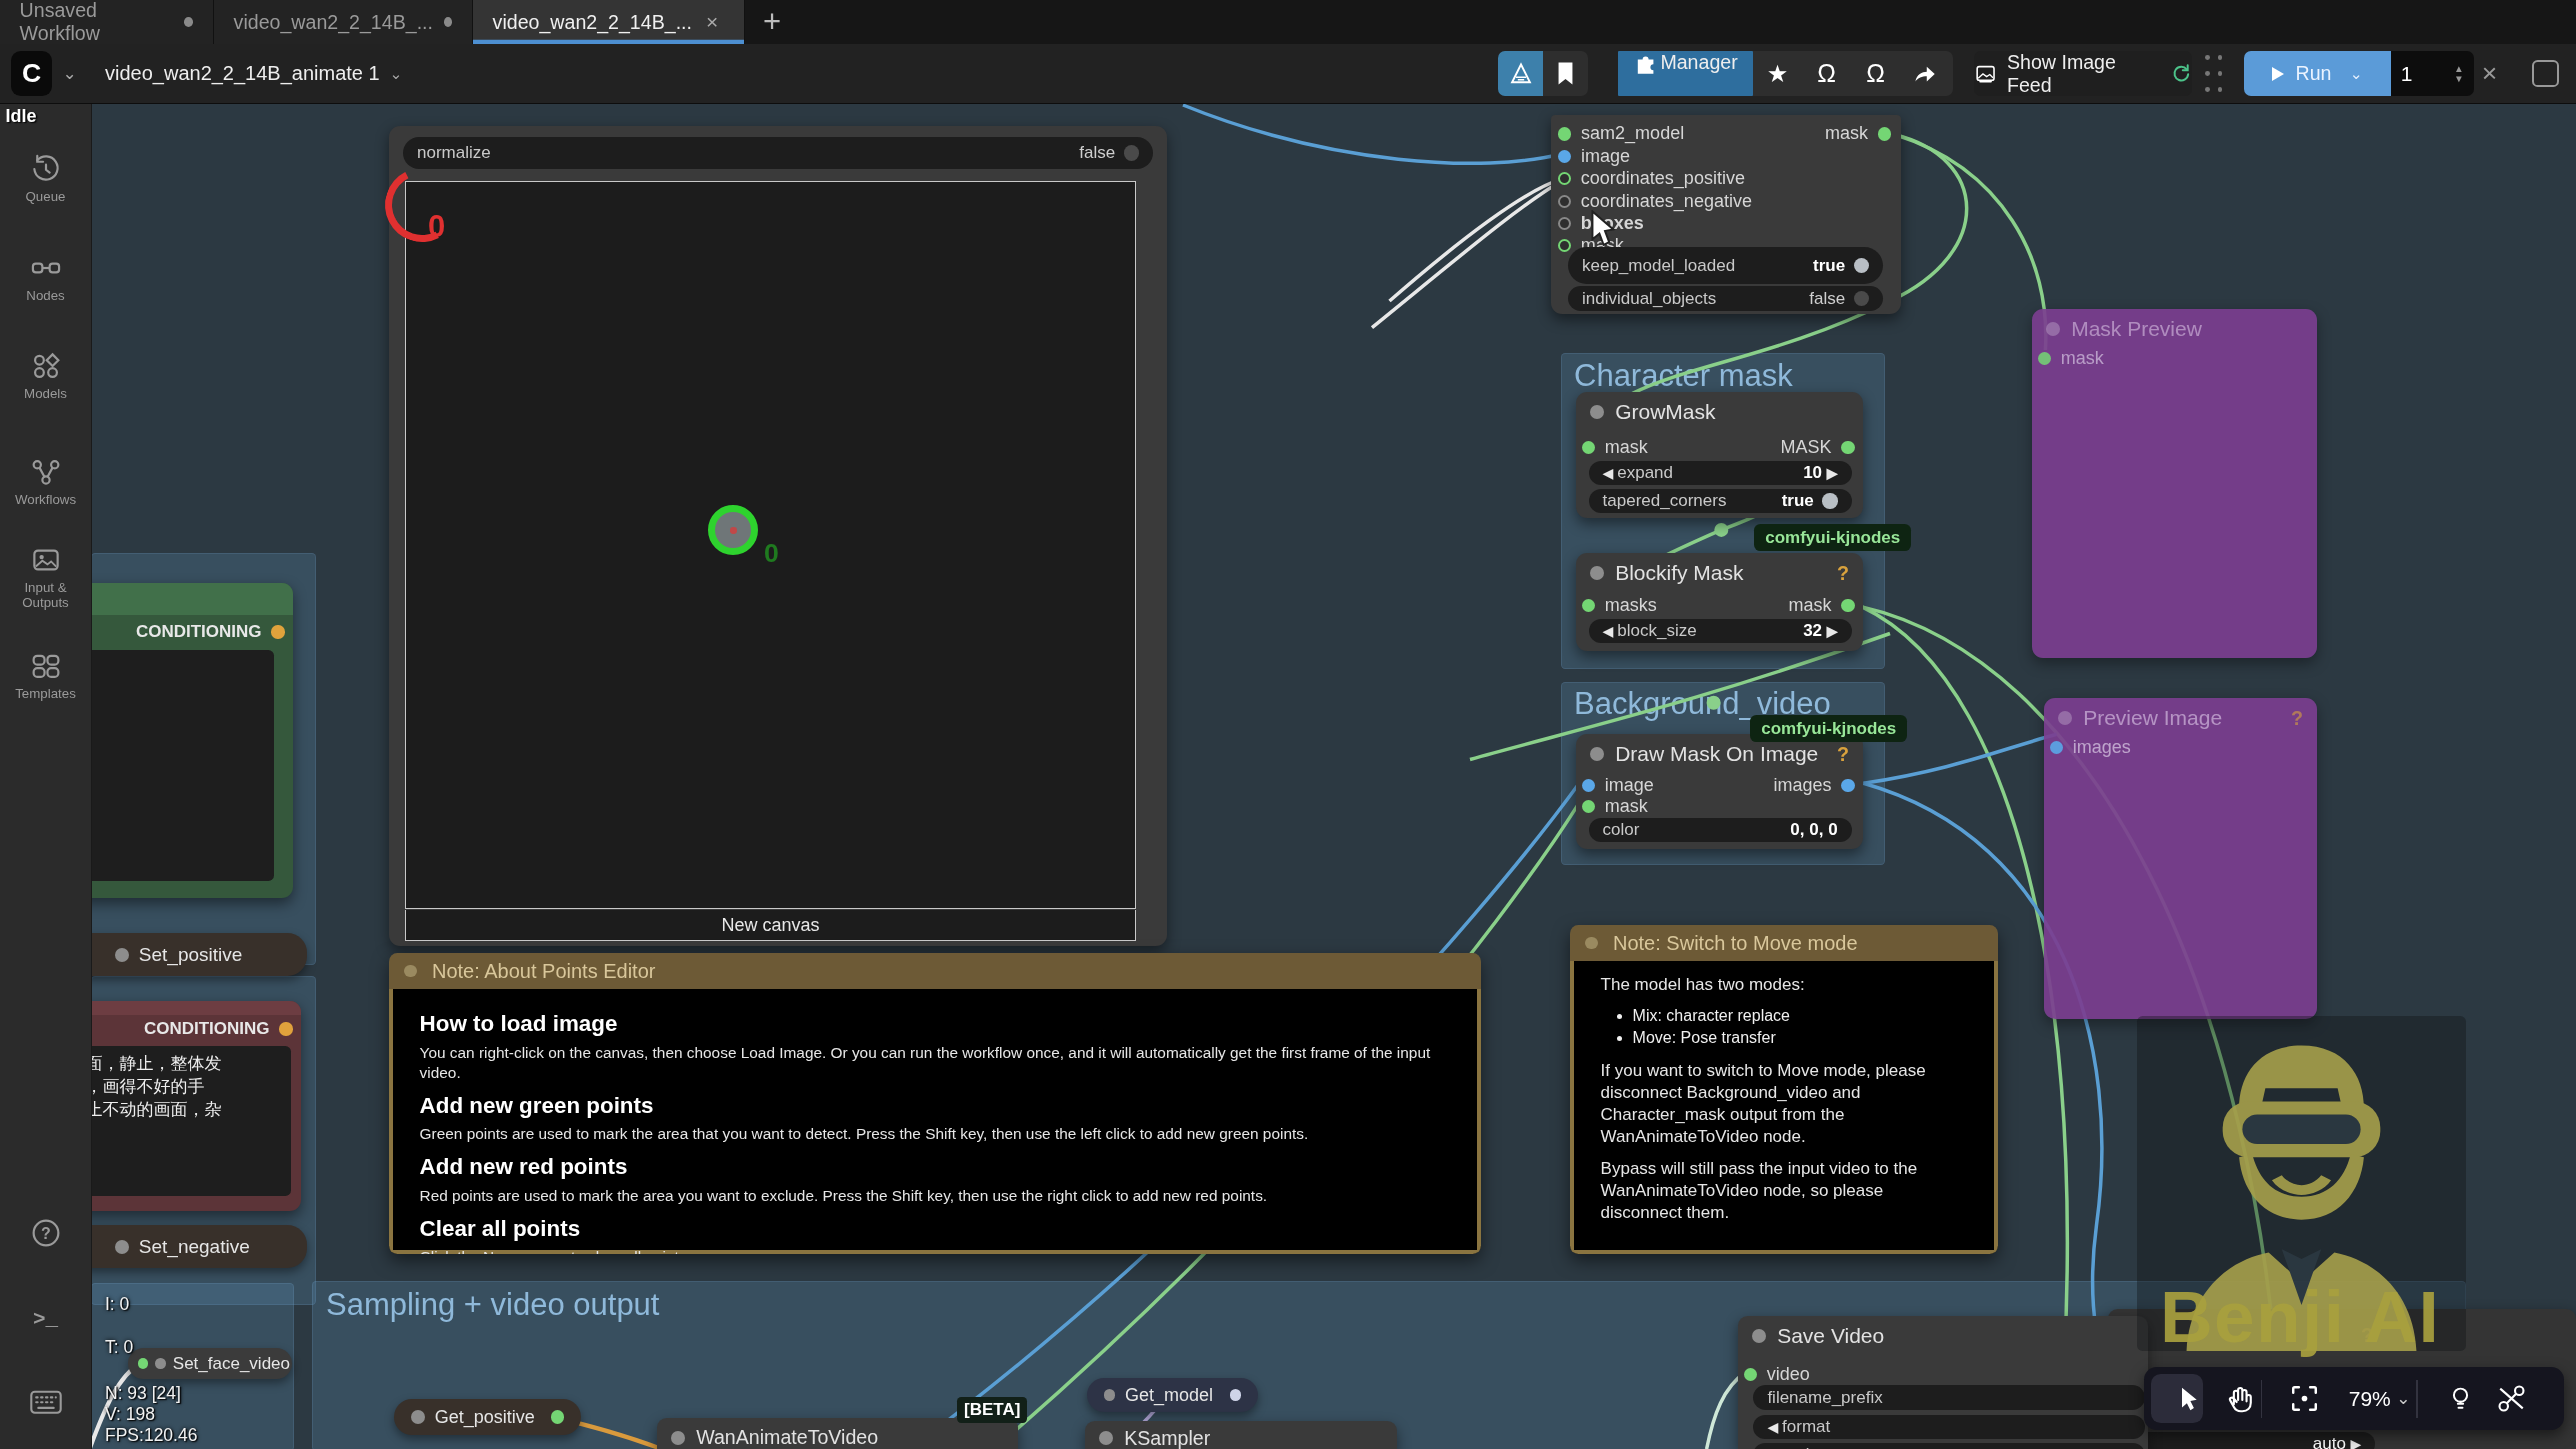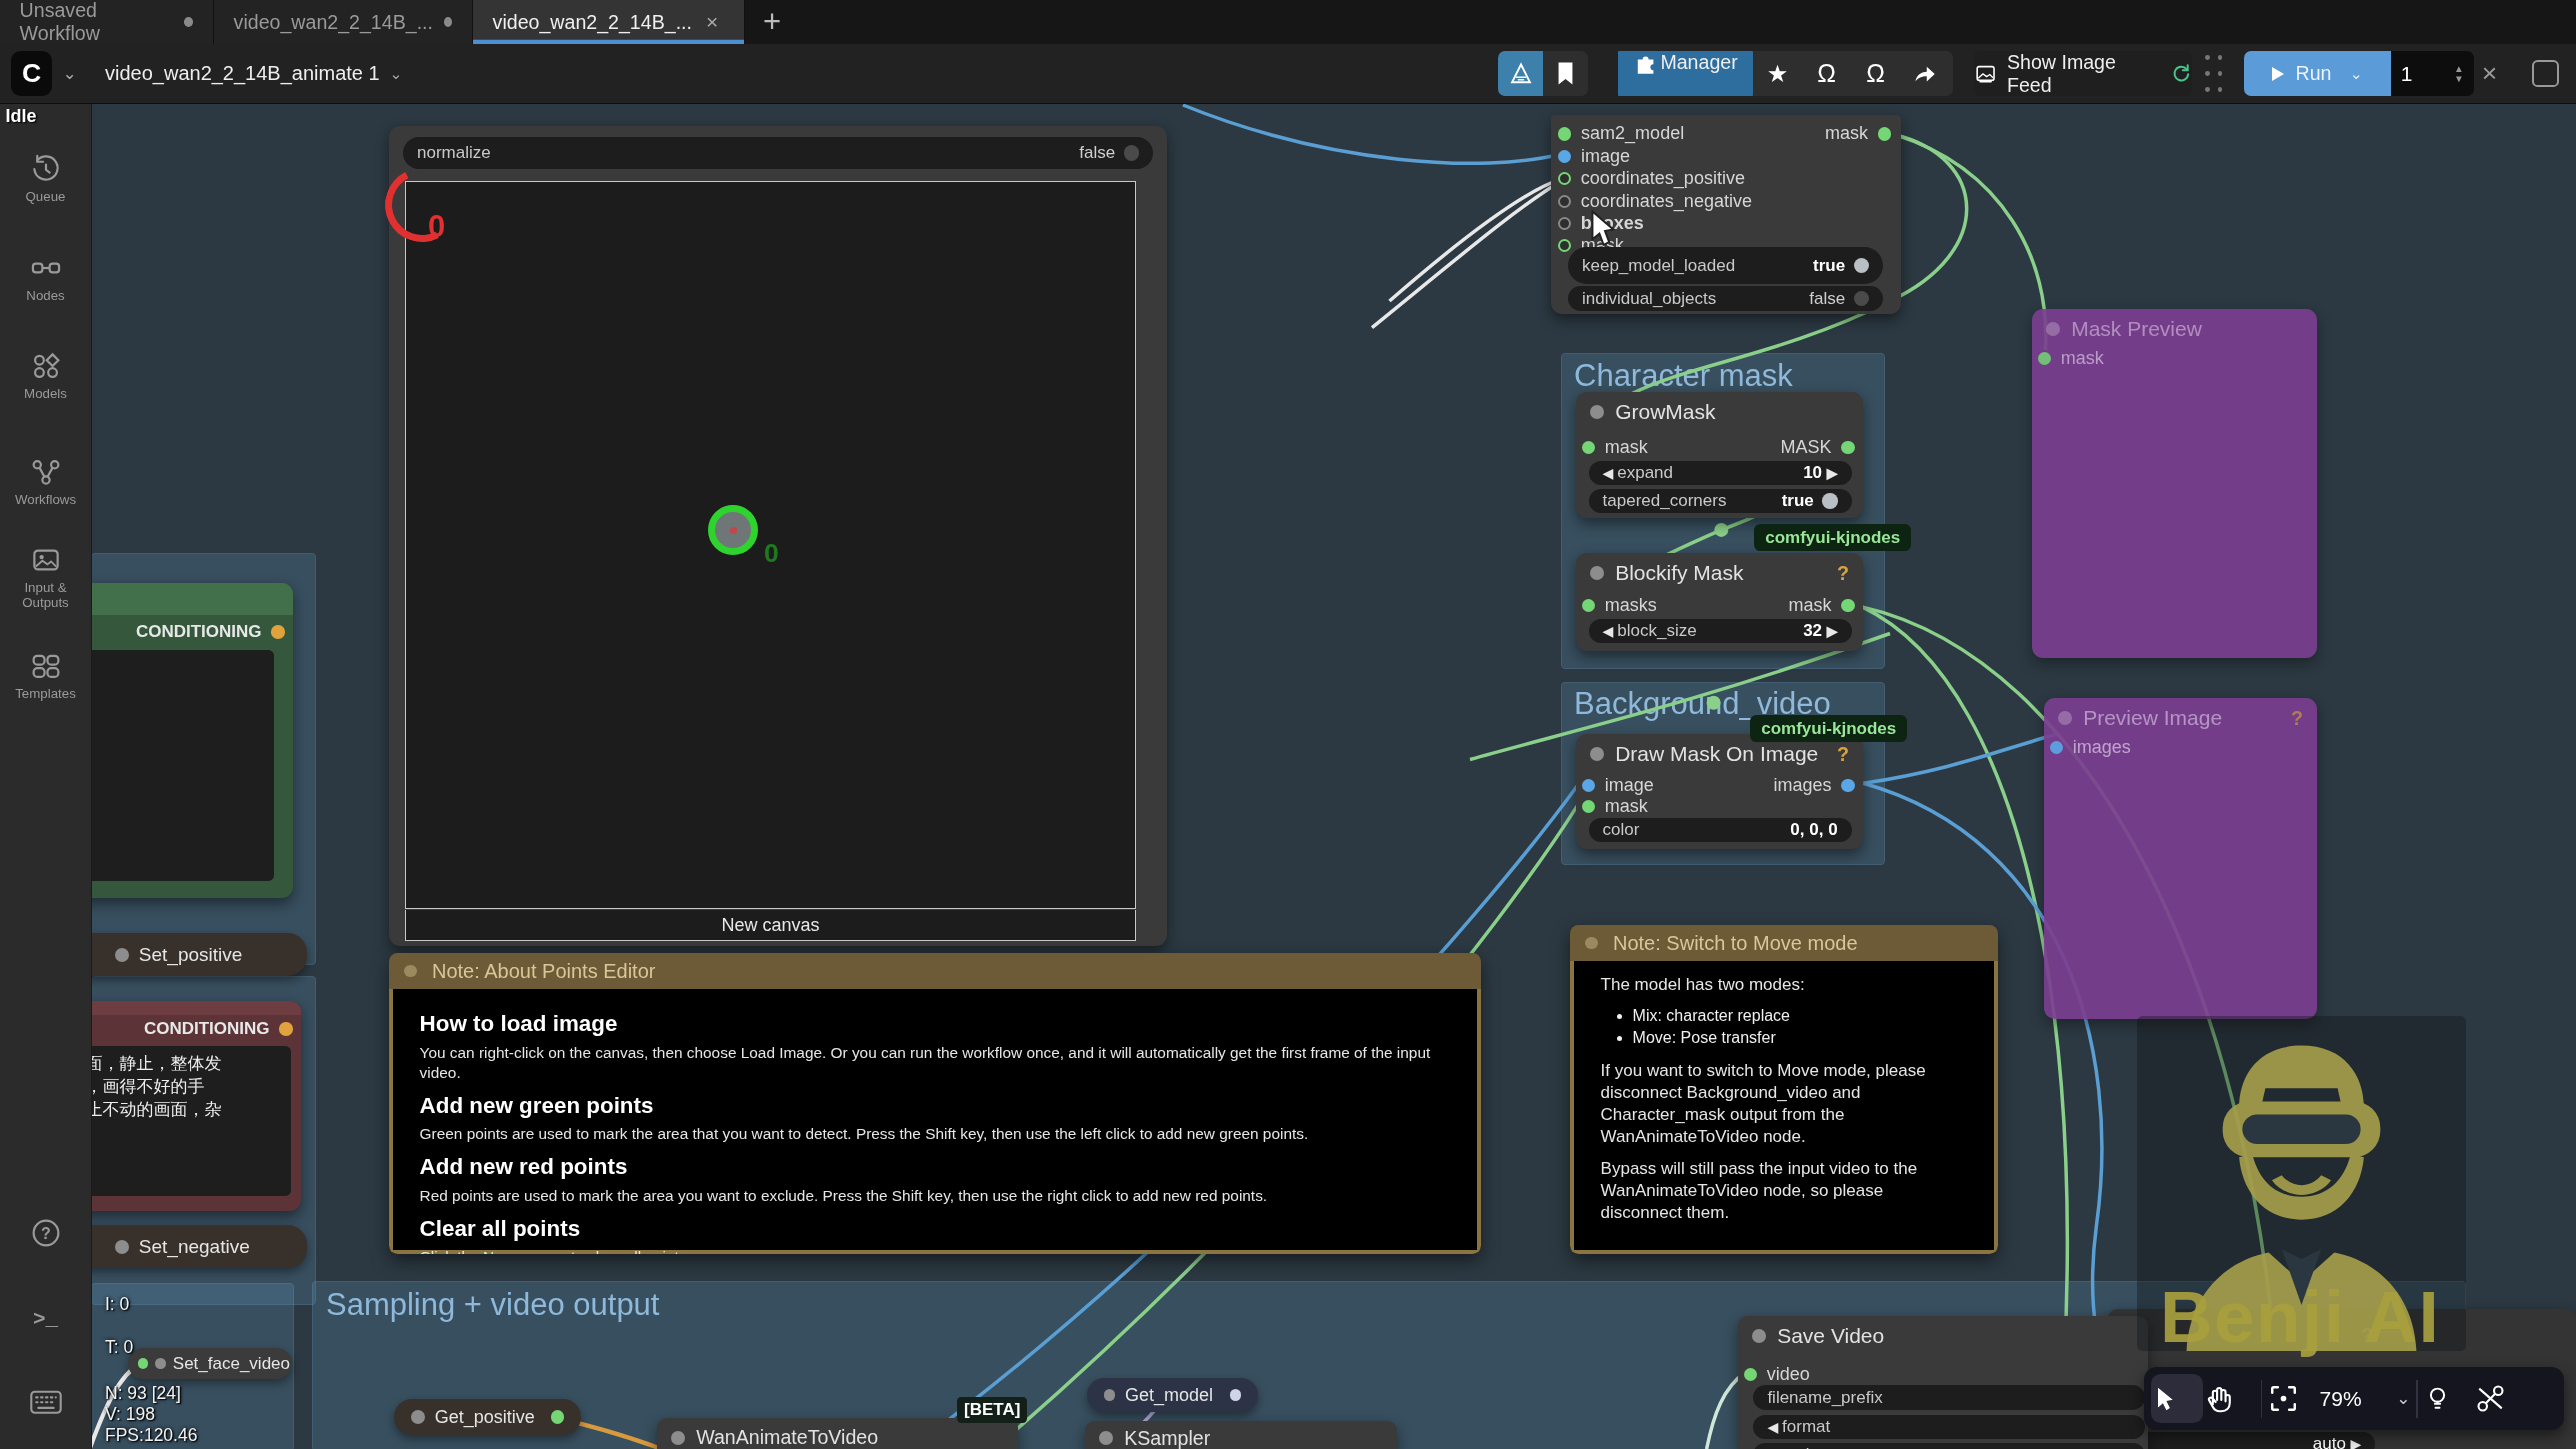--- a/index.html
+++ b/index.html
@@ -37,21 +37,21 @@
   .note{position:absolute;border-radius:8.4px;overflow:hidden;z-index:4;box-shadow:0 7px 17px rgba(0,0,0,.5)}
   .note-head{height:36px;background:#6d5a36;display:flex;align-items:center;gap:15px;padding:0 15.4px;color:#d9c79b;font-size:20px}
   .note-dot{width:12.6px;height:12.6px;border-radius:50%;background:#9a8a60;flex:none}
   .note-body{background:#000000;border:4.9px solid #8a7440;border-top:none;color:#f0f0f0;padding:12.6px 26.6px;box-sizing:border-box}
   .note-body h3{font-size:22.4px;margin:9.8px 0 5.6px;color:#fff}
   .note-body p{font-size:15.4px;margin:0 0 9.8px;line-height:1.3;color:#e6e6e6}
   .setbar{position:absolute;background:#38302a;border-radius:19.6px;display:flex;align-items:center;gap:9.8px;padding:0 17px;font-size:19px;color:#e6e6e6;z-index:3;box-shadow:0 4.2px 9.8px rgba(0,0,0,.4);white-space:nowrap}
   .purple{position:absolute;background:rgba(123,62,143,.92);border-radius:11.2px;z-index:3;box-shadow:0 5.6px 14px rgba(0,0,0,.35)}
   .stat{position:absolute;font-size:17.5px;color:#f2f2f2;z-index:5;text-shadow:1.4px 1.4px 1.4px #000,0 0 4.2px #000;white-space:nowrap}
   .toolbar{position:absolute;left:2144px;top:1367px;width:420px;height:63px;background:#15151f;border-radius:12.6px;z-index:30;display:flex;align-items:center;padding:0 7px;box-sizing:border-box;box-shadow:0 5.6px 14px rgba(0,0,0,.5)}
-  .tbtn{width:52px;height:49px;display:flex;align-items:center;justify-content:space-between;border-radius:9.8px}
+  .tbtn{width:52px;height:49px;display:flex;align-items:center;justify-content:flex-end;border-radius:9.8px}
   .tbtn.sel{background:#2c2c3a}
   .tdiv{width:1.4px;height:38px;background:#33333f;margin:0 5.6px}
   .watermark{position:absolute;left:2137px;top:1016px;width:329px;height:335px;background:rgba(15,18,22,.38);border-radius:5.6px;z-index:25}
   .wm-text{position:absolute;left:2160px;top:1275px;font-size:73px;font-weight:bold;color:rgba(168,159,62,.92);z-index:26;letter-spacing:1.4px;white-space:nowrap}
   svg.icon{display:block}
 </style>
 </head>
 <body>
 
 <div class="abs canvas"></div>

